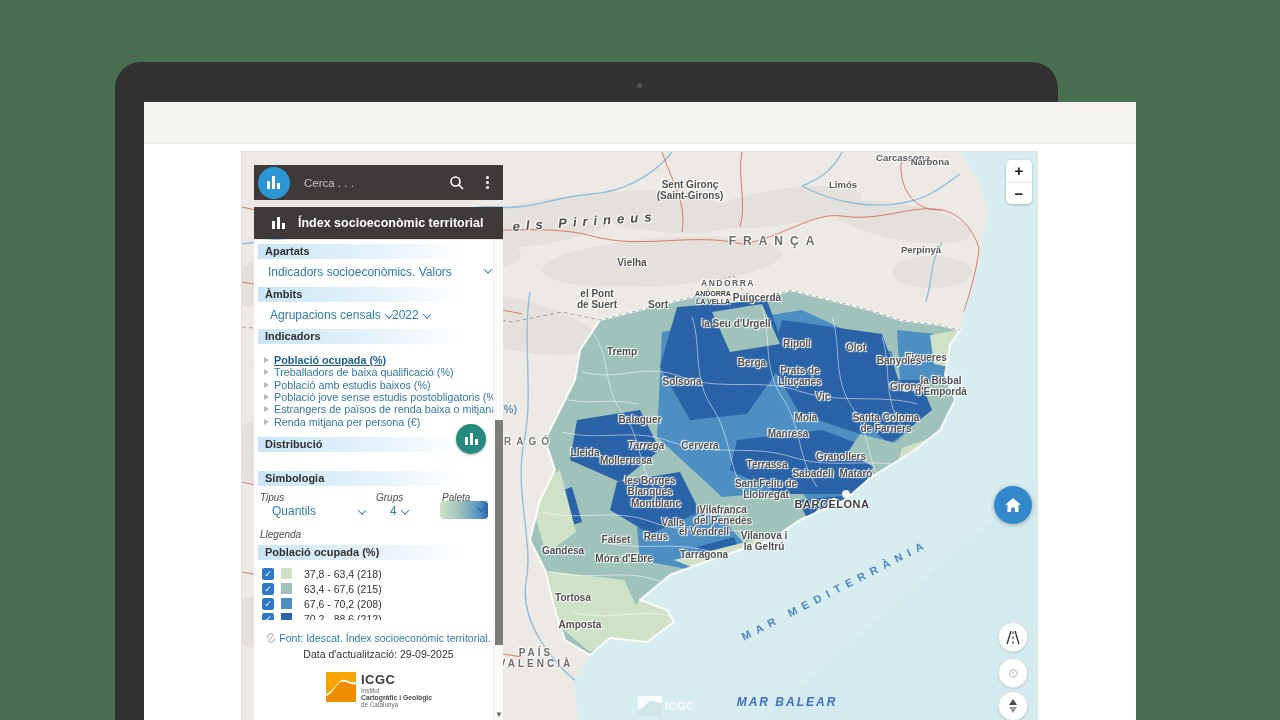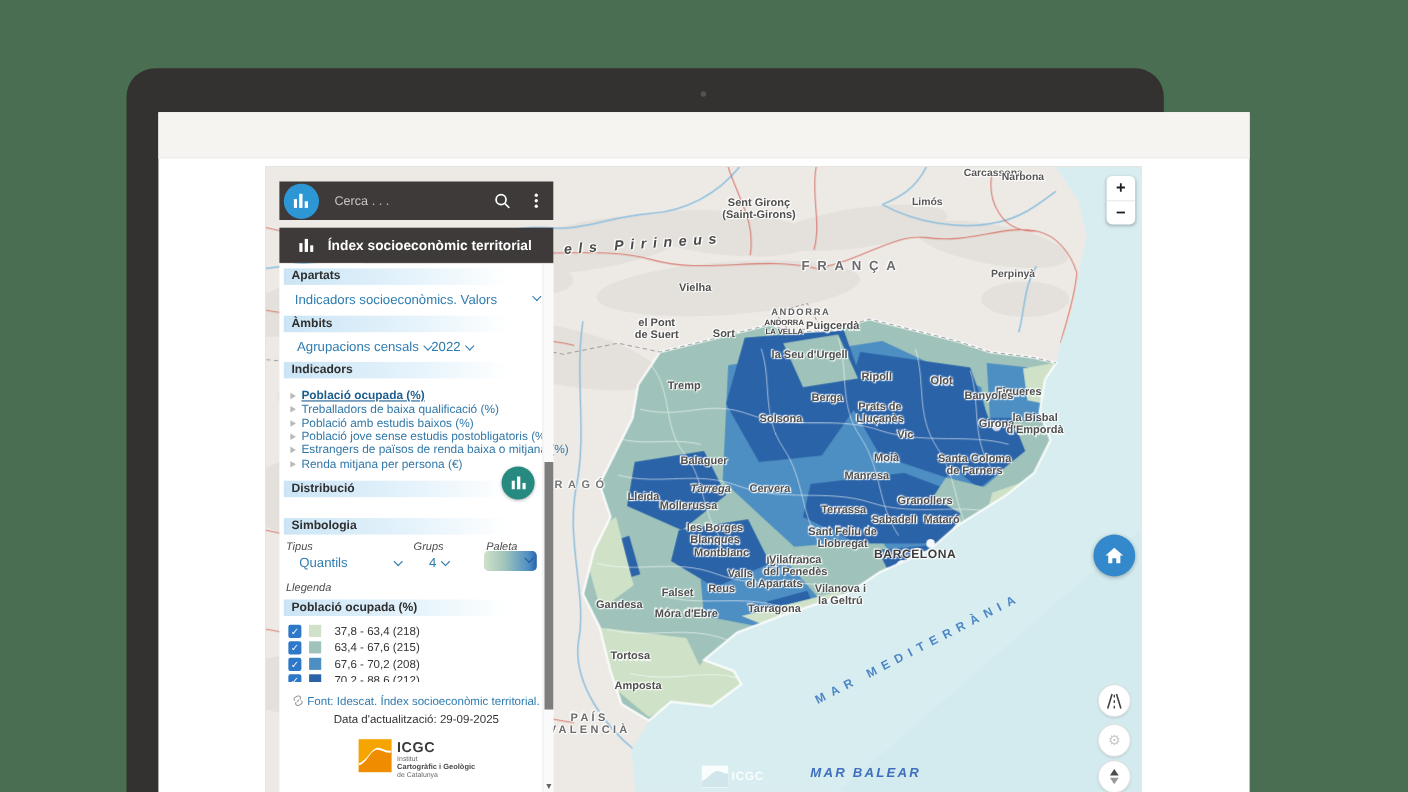--- a/index.html
+++ b/index.html
@@ -272,21 +272,21 @@
           <span class="lbl c" style="left: 555px; top: 191px;">Ripoll</span>
 
           <span class="lbl c" style="left: 614px; top: 195px;">Olot</span>
 
           <span class="lbl c" style="left: 684px; top: 181px; margin-top: 24px;">Figueres</span>
 
           <span class="lbl c" style="left: 657px; top: 208px;">Banyoles</span>
 
           <span class="lbl c" style="left: 510px; top: 210px;">Berga</span>
 
-          <span class="lbl c" style="left: 468px; top: 229px;">Solsona</span>
+          <span class="lbl c" style="left: 440px; top: 229px;">Solsona</span>
 
           <span class="lbl c2" style="left: 558px; top: 224px;">Prats de
 Lluçanès</span>
 
           <span class="lbl c" style="left: 581px; top: 244px;">Vic</span>
 
           <span class="lbl c" style="left: 664px; top: 234px;">Girona</span>
 
           <span class="lbl c2" style="left: 699px; top: 234px;">la Bisbal
 d'Empordà</span>
@@ -328,21 +328,21 @@
 
           <span class="lbl cap" style="left: 590px; top: 352px;">BARCELONA</span>
 
           <span class="lbl c" style="left: 414px; top: 351px;">Montblanc</span>
 
           <span class="lbl c2" style="left: 481px; top: 363px;">Vilafranca
 del Penedès</span>
 
           <span class="lbl c" style="left: 431px; top: 370px;">Valls</span>
 
-          <span class="lbl c" style="left: 462px; top: 379px;">el Apartats</span>
+          <span class="lbl c" style="left: 462px; top: 379px;">el Vendrell</span>
 
           <span class="lbl c2" style="left: 522px; top: 389px;">Vilanova i
 la Geltrú</span>
 
           <span class="lbl c" style="left: 374px; top: 387px;">Falset</span>
 
           <span class="lbl c" style="left: 414px; top: 384px;">Reus</span>
 
           <span class="lbl c" style="left: 462px; top: 402px;">Tarragona</span>
 

